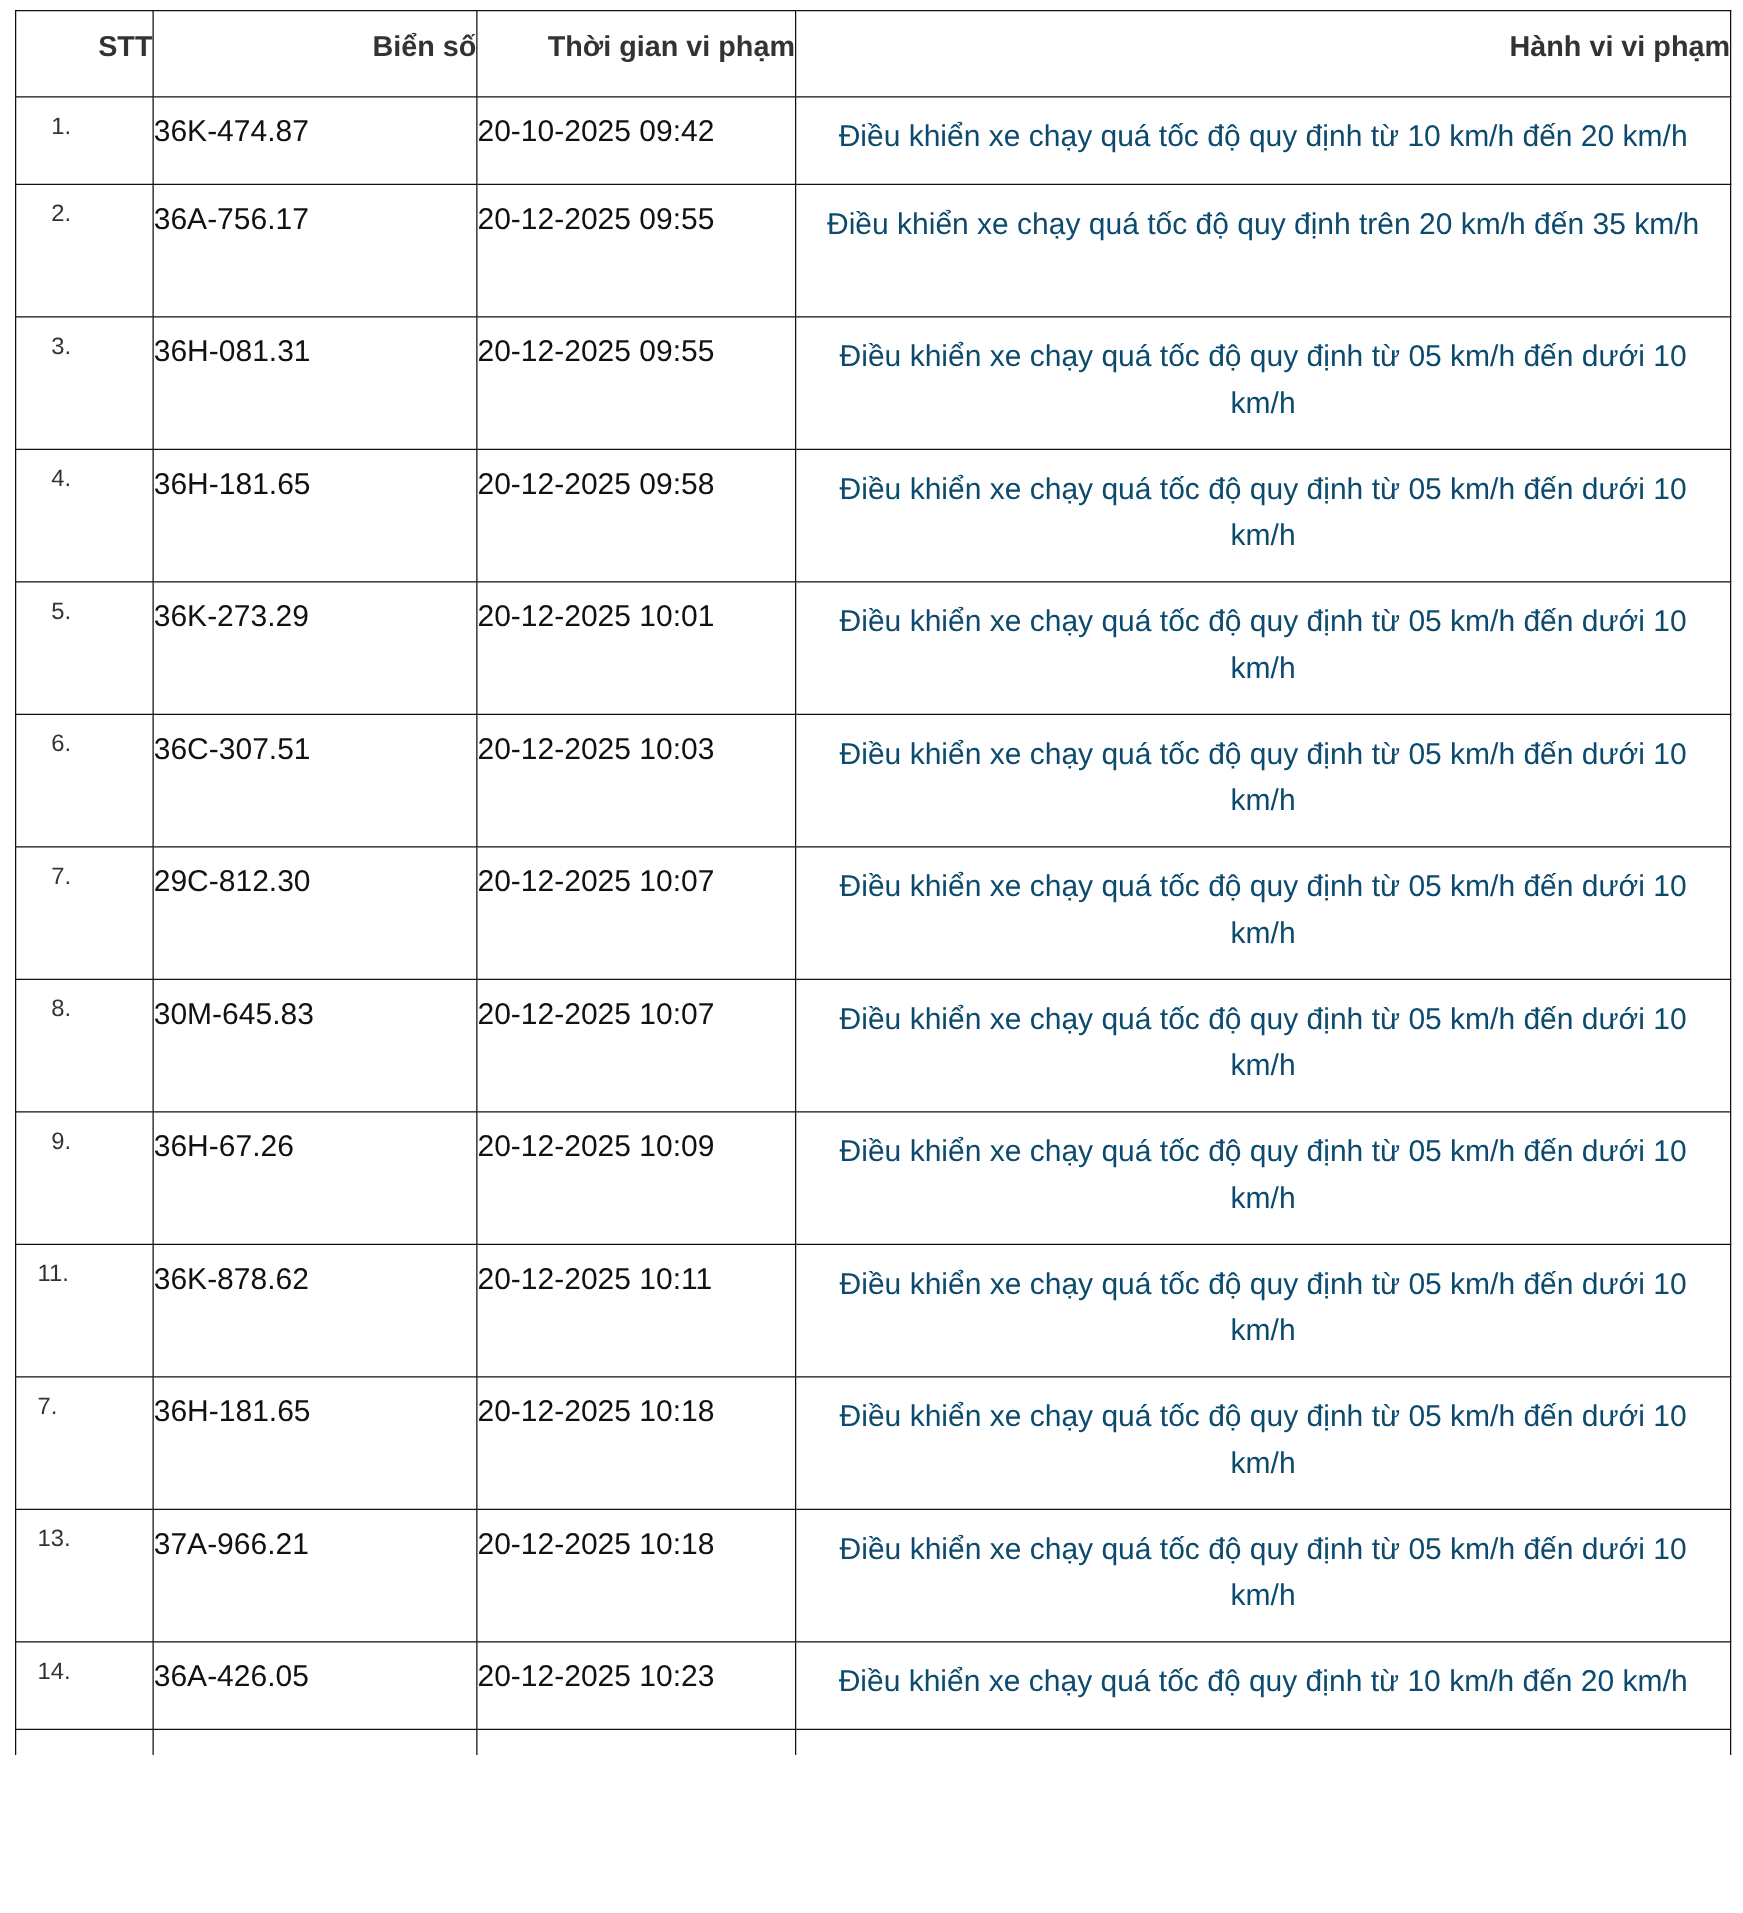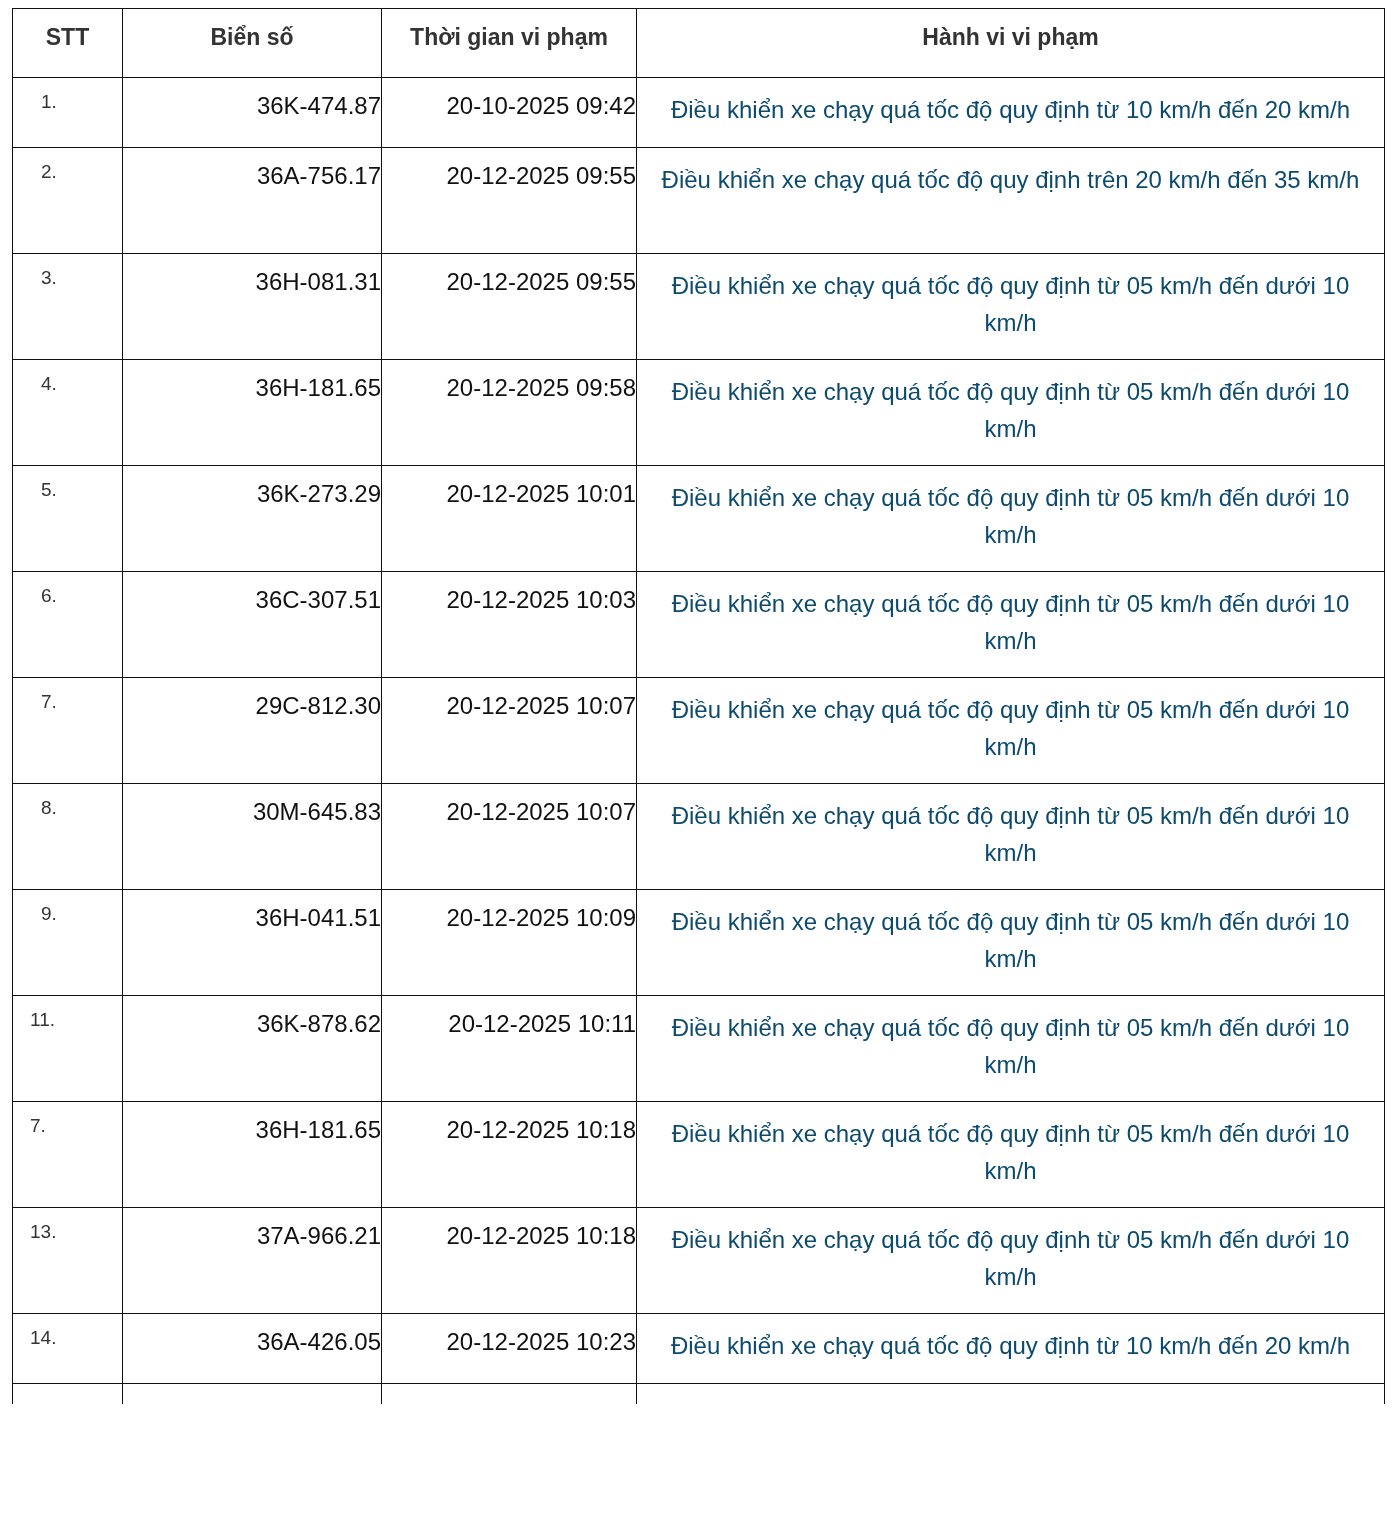--- a/index.html
+++ b/index.html
@@ -14,29 +14,29 @@
     vertical-align: top;
     padding: 0;
   }
   col.c-stt { width: 110px; }
   col.c-plate { width: 259px; }
   col.c-time { width: 255px; }
   col.c-desc { width: 748px; }
   th {
     height: 68px;
     font-weight: bold; font-size: 23px; color: #333333;
-    text-align: center;
+    text-align: right;
   }
   th .h { display: block; padding-top: 14px; line-height: 28px; }
   tr.r-short td { height: 69px; }
   tr.r-tall td { height: 105px; }
   td.stt { font-size: 19px; color: #333333; text-align: left; }
   td.stt span { display: block; padding-top: 13px; padding-left: 28px; }
   td.stt.two span { padding-left: 17px; }
-  td.plate, td.time { font-size: 24px; color: #111111; text-align: right; }
+  td.plate, td.time { font-size: 24px; color: #111111; text-align: left; }
   td.plate span, td.time span { display: block; padding-top: 13px; line-height: 30px; }
   td.desc { font-size: 24px; color: #0c4a6e; text-align: center; }
   td.desc span { display: block; padding: 13px 8px 0 8px; line-height: 37px; }
   tr.partial td { height: 20px; border-bottom: none; }
 </style>
 </head>
 <body>
 
 <table class="violations">
   <colgroup>
@@ -172,21 +172,21 @@
         </td>
       <td class="desc">
           <span>Điều khiển xe chạy quá tốc độ quy định từ 05 km/h đến dưới 10 km/h</span>
         </td>
     </tr>
     <tr class="r-tall">
       <td class="stt">
           <span>9.</span>
         </td>
       <td class="plate">
-          <span>36H-041.51</span>
+          <span>36H-67.26</span>
         </td>
       <td class="time">
           <span>20-12-2025 10:09</span>
         </td>
       <td class="desc">
           <span>Điều khiển xe chạy quá tốc độ quy định từ 05 km/h đến dưới 10 km/h</span>
         </td>
     </tr>
     <tr class="r-tall">
       <td class="stt two">

